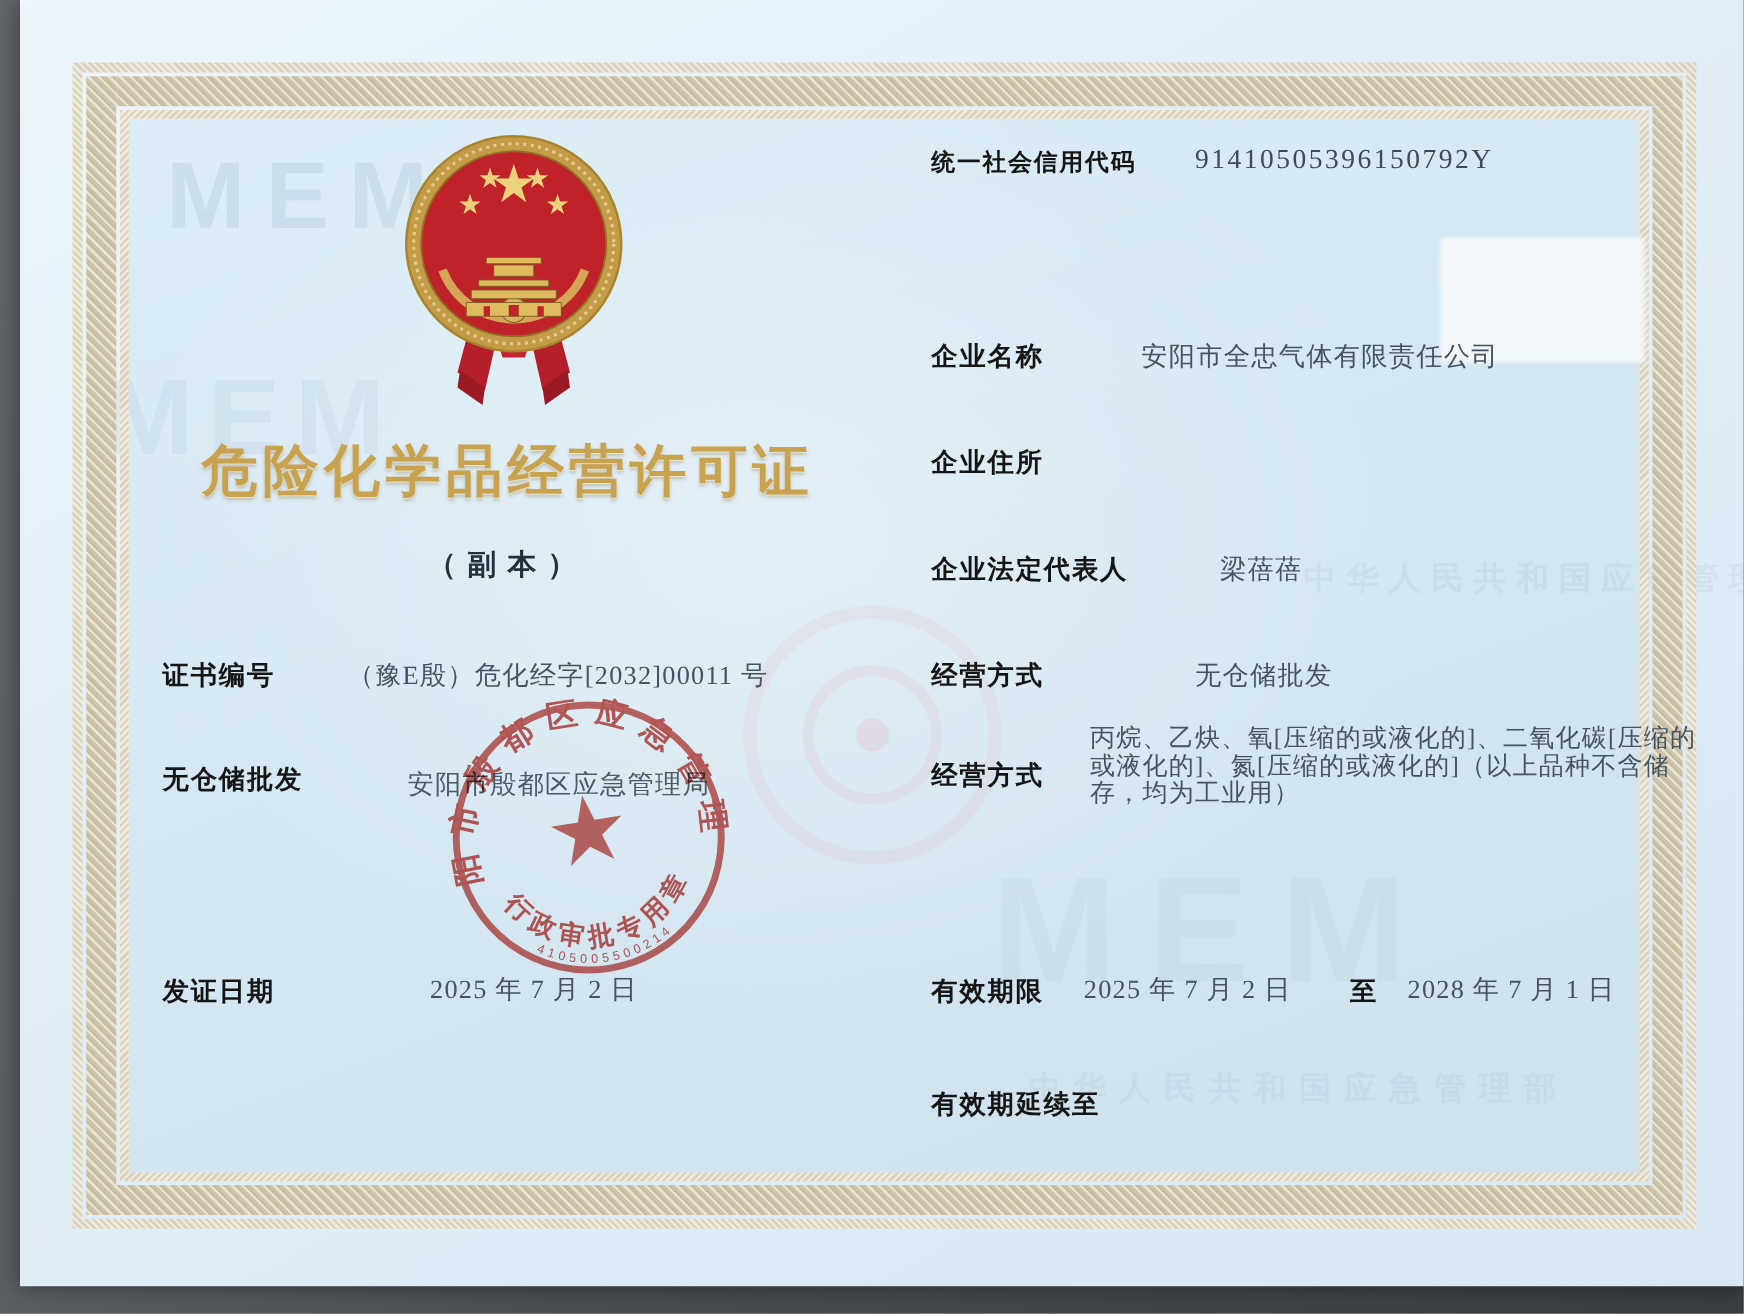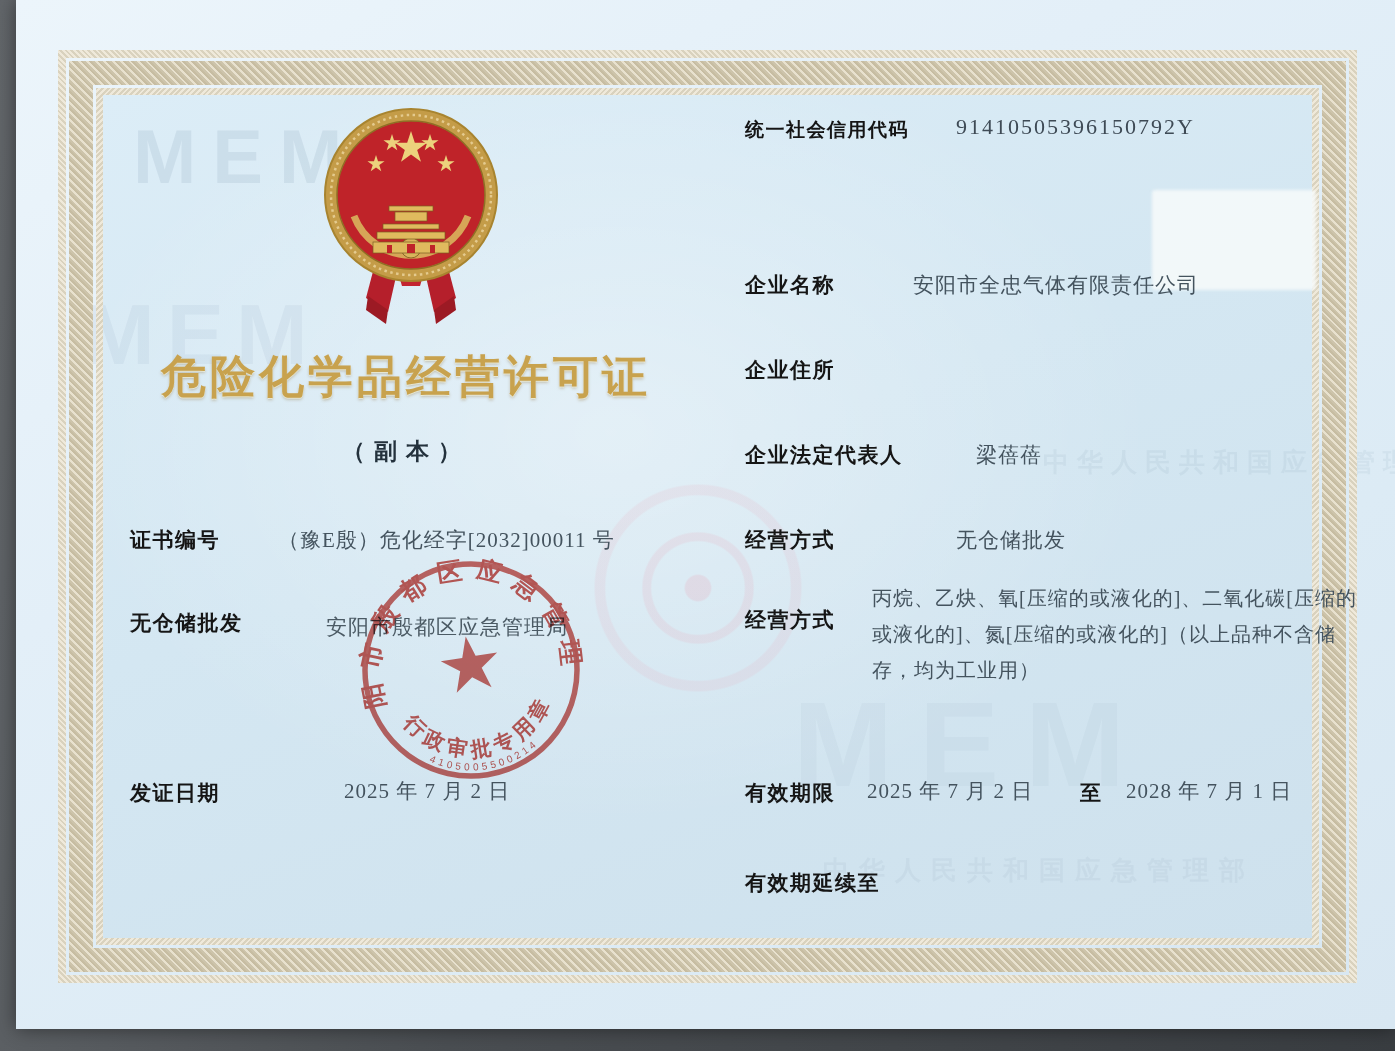--- a/index.html
+++ b/index.html
@@ -67,21 +67,21 @@
   .cert-subtitle{
     position:absolute;left:120px;top:436px;width:540px;text-align:center;
     font-size:23px;font-weight:600;letter-spacing:9px;color:#23313c;white-space:nowrap;
   }
   .f-company-name-l{left:729px;top:271px;} .f-company-name-v{left:897px;top:271px;}
   .f-address-l{left:729px;top:356px;}
   .f-address-v{left:878px;top:330px;width:478px;}
   .f-legal-l{left:729px;top:441px;} .f-legal-v{left:960px;top:441px;}
   .f-mode-l{left:729px;top:526px;} .f-mode-v{left:940px;top:526px;}
   .f-scope-l{left:729px;top:606px;}
-  .f-scope-v{left:856px;top:580px;width:488px;font-size:20px;line-height:36px;}
+  .f-scope-v{left:856px;top:580px;width:488px;font-size:20px;line-height:22px;}
   .f-valid-l{left:729px;top:779px;}
   .f-valid-from{left:851px;top:777px;}
   .f-valid-zhi{left:1064px;top:779px;}
   .f-valid-to{left:1110px;top:777px;}
   .f-ext-l{left:729px;top:869px;}
   .f-certno-l{left:114px;top:526px;} .f-certno-v{left:262px;top:526px;}
   .f-authority-l{left:114px;top:609px;} .f-authority-v{left:310px;top:613px;color:#4b5a64;}
   .f-issuedate-l{left:114px;top:779px;} .f-issuedate-v{left:328px;top:777px;}
   .stamp{position:absolute;left:330px;top:545px;width:250px;height:250px;
     mix-blend-mode:multiply;opacity:.88;transform:rotate(-9deg);}

